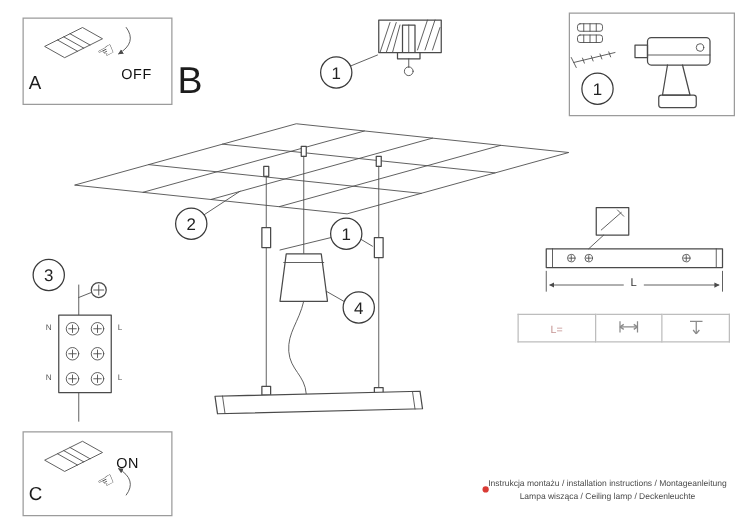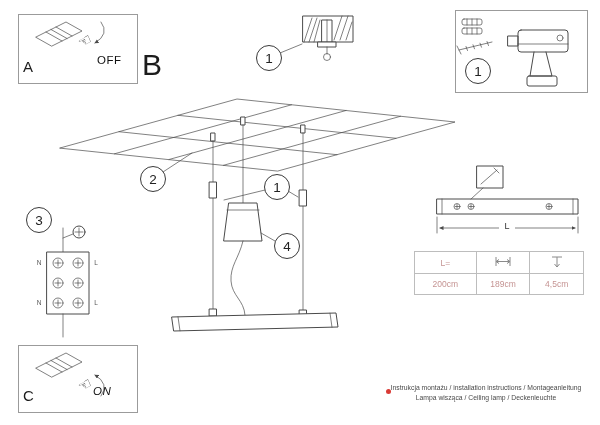--- a/index.html
+++ b/index.html
@@ -193,21 +193,21 @@
 <div class="box" style="left:18px;top:345px;width:118px;height:66px;"></div>
 <div class="box" style="left:455px;top:10px;width:131px;height:81px;"></div>
 
 <div class="letter" style="left:23px;top:58px;">A</div>
 <div class="state-label" style="left:97px;top:54px;">OFF</div>
 <span class="hand" style="left:78px;top:32px;transform:rotate(-28deg);">☜</span>
 
 <div class="letter-big" style="left:142px;top:48px;">B</div>
 
 <div class="letter" style="left:23px;top:387px;">C</div>
-<div class="state-label" style="left:93px;top:385px;font-style:italic;">ON</div>
+<div class="state-label" style="left:93px;top:365px;">ON</div>
 <span class="hand" style="left:78px;top:376px;transform:rotate(-28deg);">☜</span>
 
 <div class="callout" style="left:256px;top:45px;">1</div>
 <div class="callout" style="left:465px;top:58px;">1</div>
 <div class="callout" style="left:140px;top:166px;">2</div>
 <div class="callout" style="left:264px;top:174px;">1</div>
 <div class="callout" style="left:26px;top:207px;">3</div>
 <div class="callout" style="left:274px;top:233px;">4</div>
 
 <div class="nl-label" style="left:34px;top:259px;">N</div>
@@ -235,25 +235,20 @@
       </svg>
     </th>
     <th>
       <svg width="16" height="14" viewBox="0 0 16 14" class="hdr-ic">
         <line x1="3" y1="2" x2="13" y2="2"></line>
         <line x1="8" y1="2" x2="8" y2="12"></line>
         <path d="M8,12 l-2.5,-3 M8,12 l2.5,-3"></path>
       </svg>
     </th>
   </tr>
-  <tr>
-    <td>200cm</td>
-    <td>189cm</td>
-    <td>4,5cm</td>
-  </tr>
 </tbody>
   </table>
 
 <div class="footer">
   <span class="footer-dot"></span>
   <div>Instrukcja montażu / installation instructions / Montageanleitung</div>
   <div>Lampa wisząca / Ceiling lamp / Deckenleuchte</div>
 </div>
 
 </body></html>

